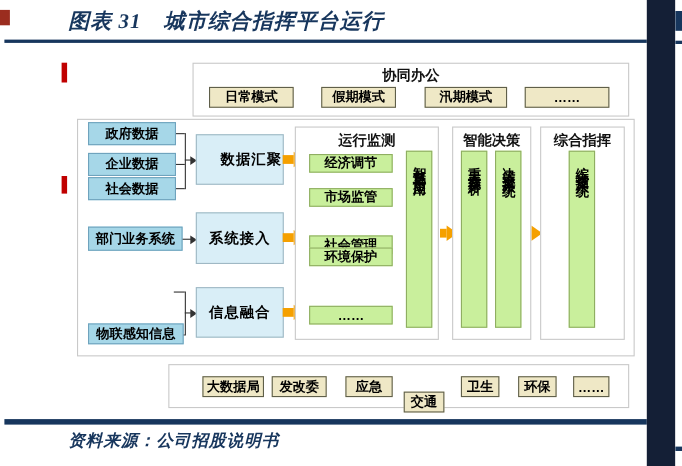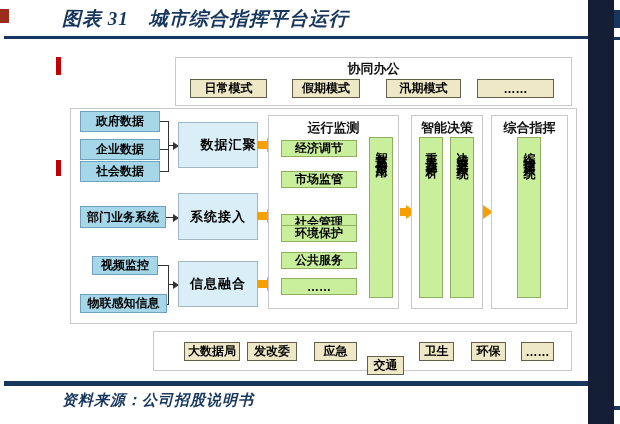--- a/index.html
+++ b/index.html
@@ -56,21 +56,20 @@
   <div class="box cream" style="left:292px;top:79px;width:68px;height:19px;">假期模式</div>
   <div class="box cream" style="left:386px;top:79px;width:75px;height:19px;">汛期模式</div>
   <div class="box cream" style="left:477px;top:79px;width:77px;height:19px;">……</div>
 
   <div class="group" style="left:70px;top:108px;width:507px;height:216px;"></div>
 
   <div class="box blue" style="left:80px;top:111px;width:80px;height:21px;">政府数据</div>
   <div class="box blue" style="left:80px;top:139px;width:80px;height:21px;">企业数据</div>
   <div class="box blue" style="left:80px;top:161px;width:80px;height:21px;">社会数据</div>
   <div class="box blue" style="left:80px;top:206px;width:86px;height:22px;">部门业务系统</div>
-  <div class="box blue" style="left:92px;top:256px;width:66px;height:19px;">视频监控</div>
   <div class="box blue" style="left:80px;top:294px;width:87px;height:19px;">物联感知信息</div>
 
   <div class="cline" style="left:160px;top:121px;width:8px;height:1px;"></div>
   <div class="cline" style="left:160px;top:149px;width:8px;height:1px;"></div>
   <div class="cline" style="left:160px;top:171px;width:8px;height:1px;"></div>
   <div class="cline" style="left:168px;top:121px;width:1px;height:51px;"></div>
   <div class="cline" style="left:168px;top:145px;width:6px;height:1px;"></div>
   <div class="chead" style="left:173px;top:142px;"></div>
 
   <div class="cline" style="left:166px;top:217px;width:8px;height:1px;"></div>
@@ -106,21 +105,20 @@
       <span class="shaft" style="top:3px;height:8px;width:6px;"></span>
       <span class="head"></span>
     </div>
 
   <div class="group" style="left:268px;top:115px;width:131px;height:194px;"></div>
   <div class="glabel" style="left:268px;top:119px;width:131px;">运行监测</div>
   <div class="box green" style="left:281px;top:140px;width:76px;height:17px;">经济调节</div>
   <div class="box green" style="left:281px;top:171px;width:76px;height:17px;">市场监管</div>
   <div class="box green" style="left:281px;top:198px;width:76px;height:17px;margin-top:16px;">社会管理</div>
   <div class="box green" style="left:281px;top:225px;width:76px;height:17px;">环境保护</div>
-  <div class="box green" style="left:281px;top:252px;width:76px;height:17px;">公共服务</div>
   <div class="box green" style="left:281px;top:278px;width:76px;height:17px;">……</div>
   <div class="box vgreen" style="left:369px;top:137px;width:24px;height:161px;">智慧场景应用</div>
 
   <div class="group" style="left:411px;top:115px;width:72px;height:194px;"></div>
   <div class="glabel" style="left:411px;top:119px;width:72px;">智能决策</div>
   <div class="box vgreen" style="left:419px;top:137px;width:24px;height:161px;">重大专题分析</div>
   <div class="box vgreen" style="left:450px;top:137px;width:24px;height:161px;">决策支持系统</div>
 
   <div class="group" style="left:491px;top:115px;width:77px;height:194px;"></div>
   <div class="glabel" style="left:491px;top:119px;width:77px;">综合指挥</div>

